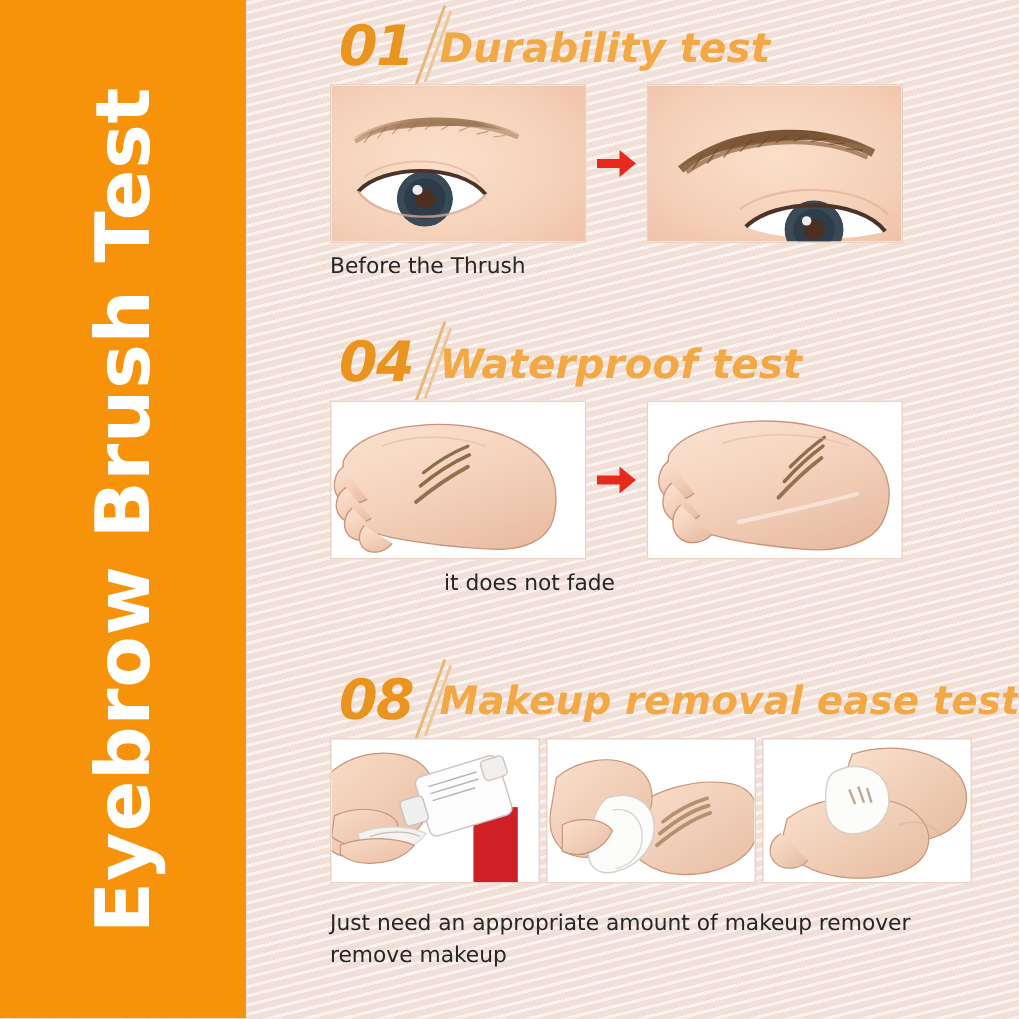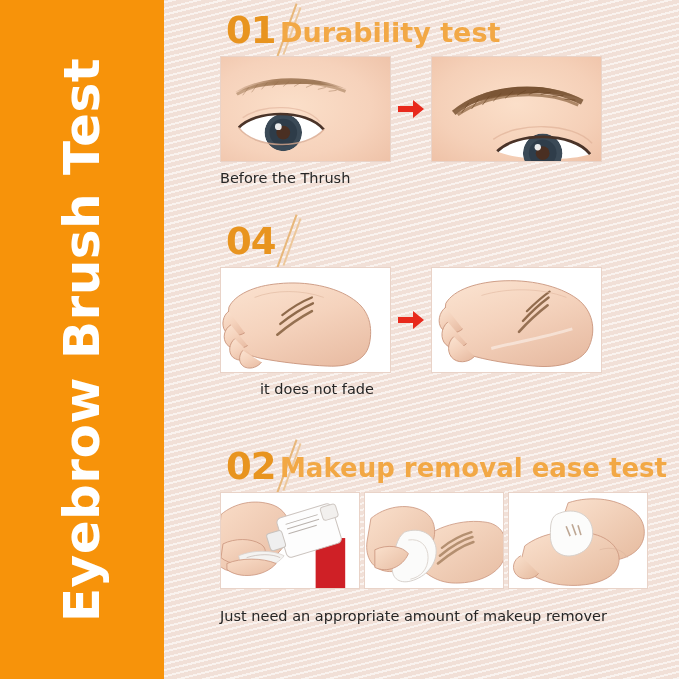--- a/index.html
+++ b/index.html
@@ -63,20 +63,21 @@
 
   .section { position: absolute; left: 0; width: 515px; }
   #sec1 { top: 4px; }
   #sec2 { top: 215px; }
   #sec3 { top: 440px; }
 
   
   .heading {
     position: relative;
     height: 52px;
+    font-style: italic;
   }
   .heading .num {
     position: absolute;
     left: 62px;
     top: 5px;
     font-size: 37px;
     font-weight: bold;
     color: #e8941f;
     font-family: "DejaVu Sans", sans-serif;
     letter-spacing: -1px;
@@ -91,21 +92,21 @@
     transform: rotate(20deg);
   }
   .heading .slash.second {
     left: 127px;
     height: 50px;
     top: 2px;
     background: #edc79a;
   }
   .heading .htext {
     position: absolute;
-    left: 116px;
+    left: 129px;
     top: 13px;
     font-size: 27px;
     font-weight: bold;
     color: #f2a845;
     font-family: "DejaVu Sans", sans-serif;
     white-space: nowrap;
   }
   #sec3 .heading .htext { font-size: 26px; }
 
   
@@ -128,20 +129,21 @@
     align-items: center;
     justify-content: center;
   }
 
   
   .cap-row {
     position: relative;
     display: flex;
     padding-left: 56px;
     margin-top: 7px;
+    gap: 36px;
   }
   .cap {
     font-size: 14.5px;
     color: #262626;
     line-height: 1.28;
     font-family: "DejaVu Sans", sans-serif;
   }
   .cap-gap { width: 40px; }
 
   .desc {
@@ -282,20 +284,21 @@
         <div class="cap-gap"></div>
       </div>
     </div>
 
     <div class="section" id="sec2">
 
       <div class="heading">
         <span class="num">04</span>
         <span class="slash"></span>
         <span class="slash second"></span>
+        <span class="htext">Waterproof test</span>
       </div>
 
       <div class="photo-row">
         <div class="photo" style="width:171px;height:106px;">
           <svg class="hand-art" viewBox="0 0 171 106" preserveAspectRatio="none">
             <defs>
               <linearGradient id="handA" x1="0.2" y1="0" x2="0.8" y2="1">
                 <stop offset="0%" stop-color="#fae0cd"></stop>
                 <stop offset="45%" stop-color="#f5d3bd"></stop>
                 <stop offset="100%" stop-color="#e9bda4"></stop>
@@ -355,21 +358,21 @@
         <div class="cap-gap"></div>
         <div style="width:171px;">
           <div class="cap">it does not fade</div>
         </div>
       </div>
     </div>
 
     <div class="section" id="sec3">
 
       <div class="heading">
-        <span class="num">02</span>
+        <span class="num">08</span>
         <span class="slash"></span>
         <span class="slash second"></span>
         <span class="htext">Makeup removal ease test</span>
       </div>
 
       <div class="photo-row" style="gap:4px;">
 
         <div class="photo" style="width:140px;height:97px;">
           <svg class="hand-art" viewBox="0 0 140 97" preserveAspectRatio="none">
             <defs>
@@ -446,17 +449,18 @@
                 <path d="M64 32 L68 43"></path>
                 <path d="M70 33 L73 43"></path>
             </g>
             <path d="M92 58 C104 54, 116 58, 120 66" stroke="#dbb39a" stroke-width="1" fill="none" opacity="0.6"></path>
           </svg>
         </div>
       </div>
 
       <div class="desc">
         <div>Just need an appropriate amount of makeup remover</div>
+        <div>remove makeup</div>
       </div>
     </div>
 
   </div>
 </div>
 
 </body></html>

